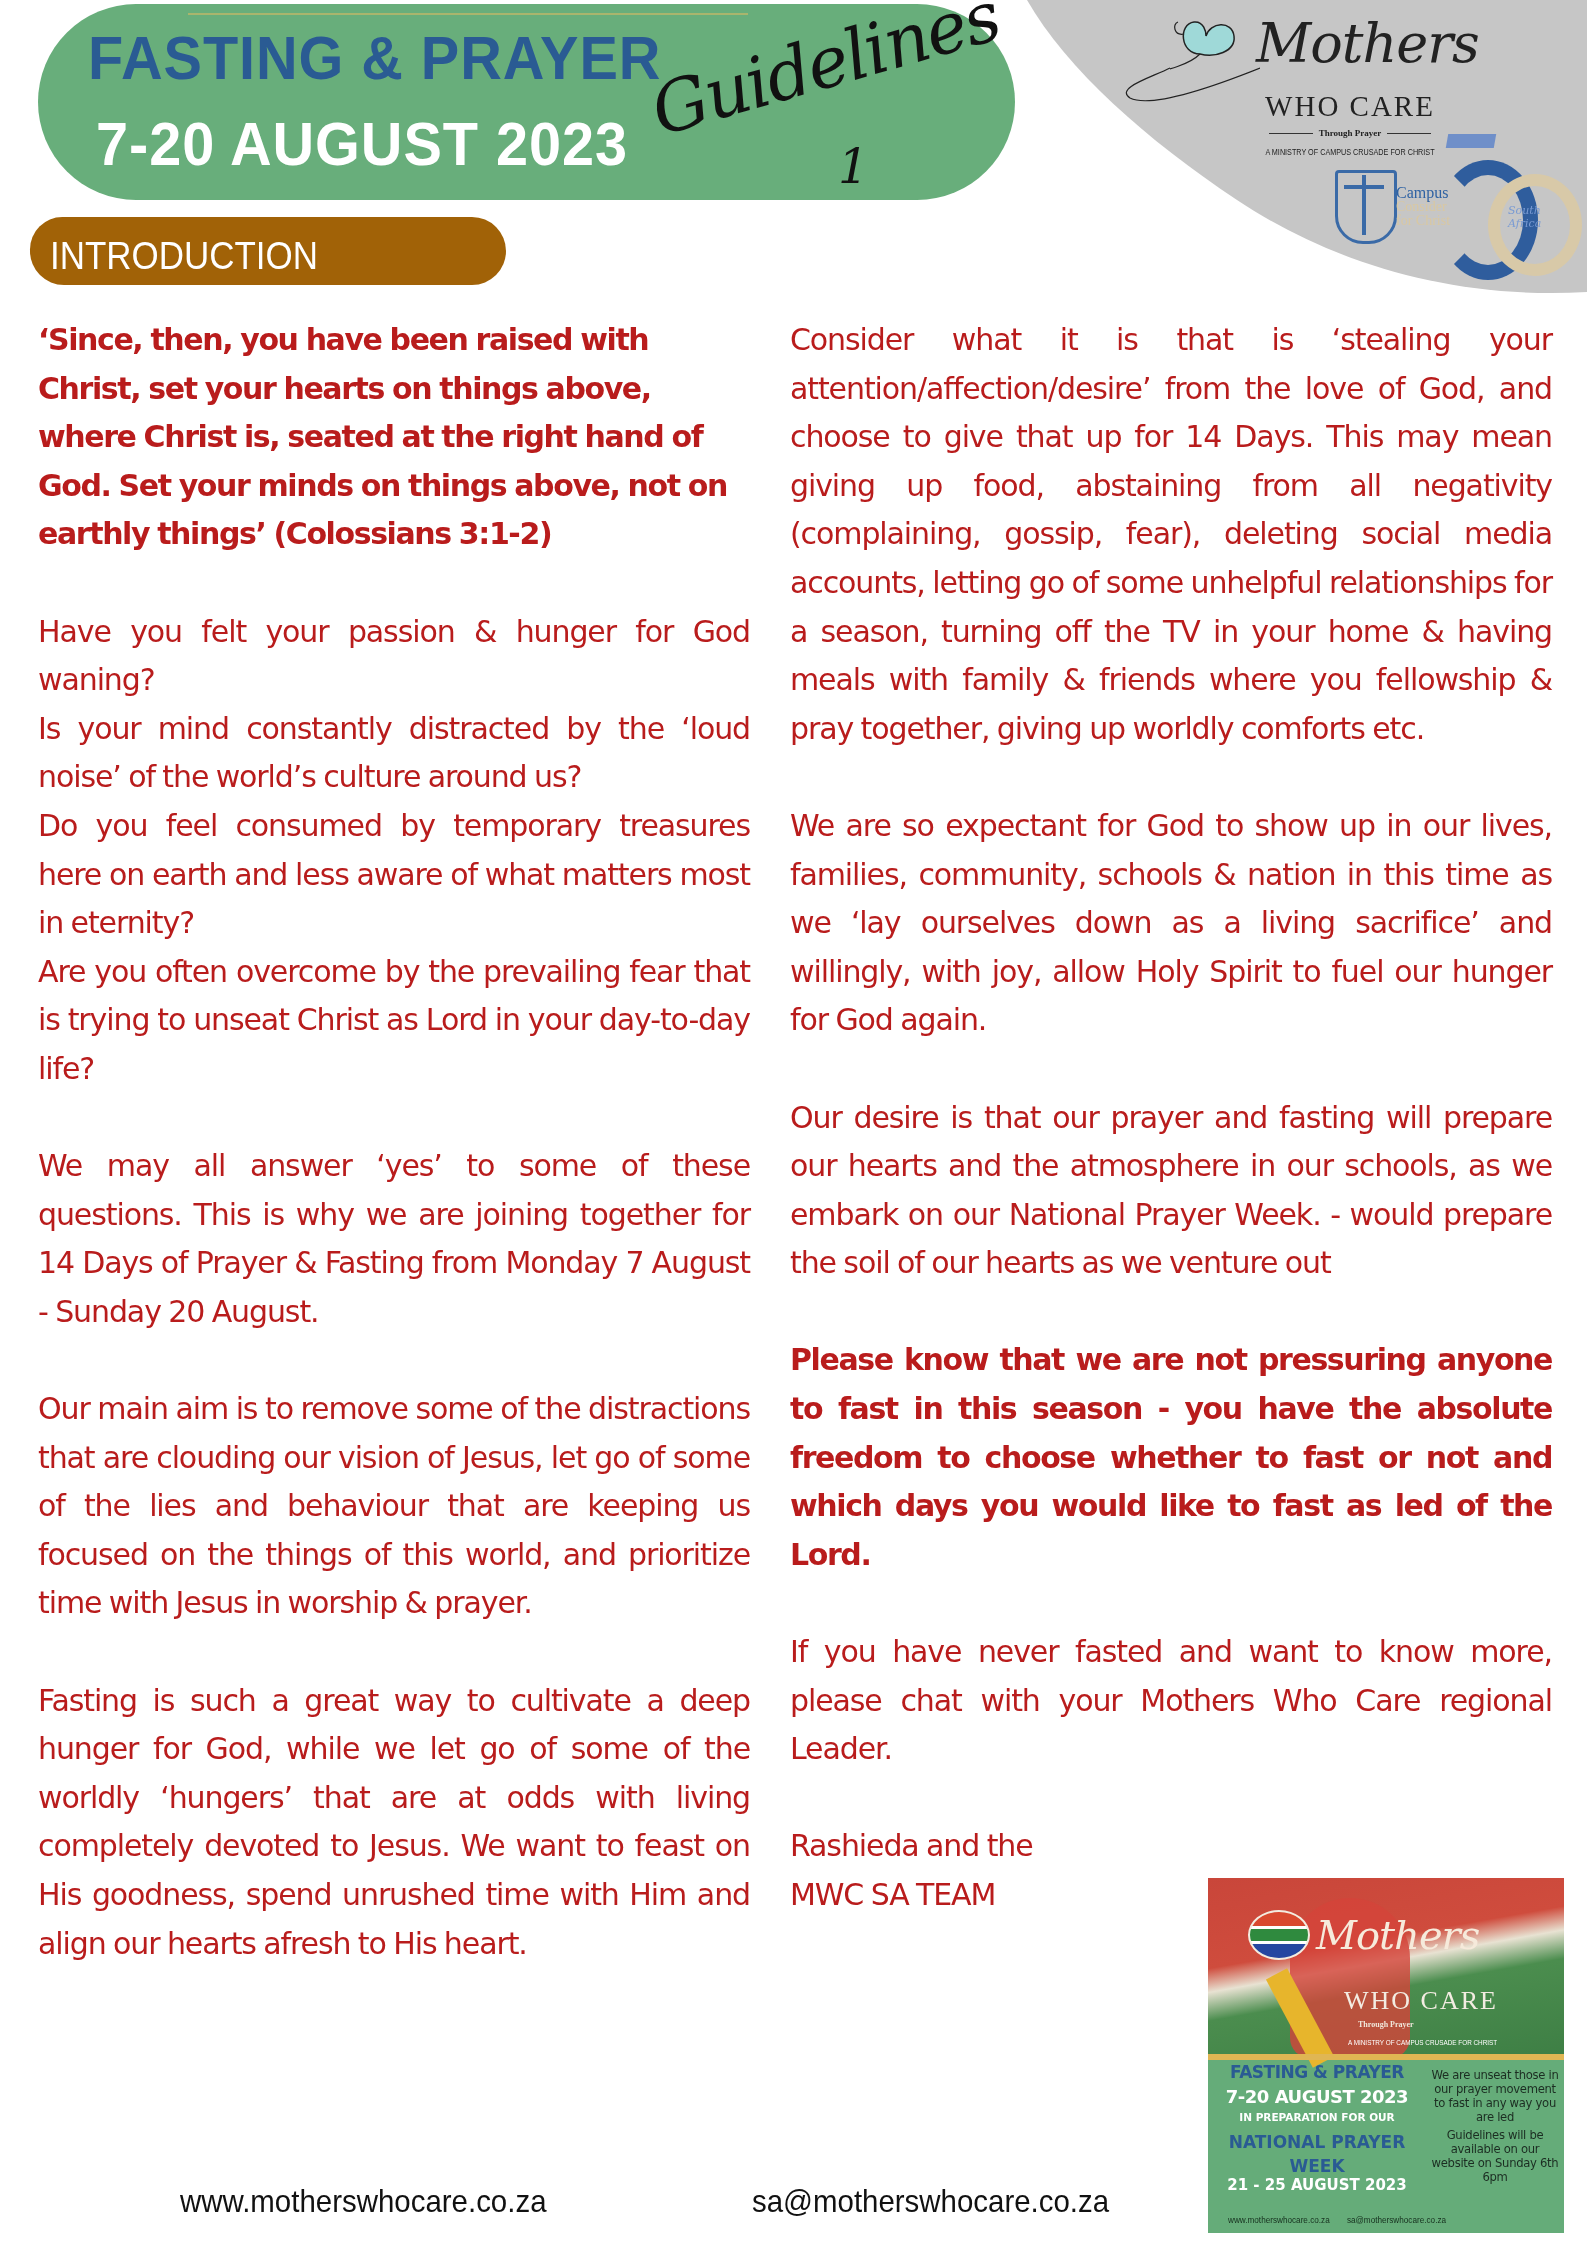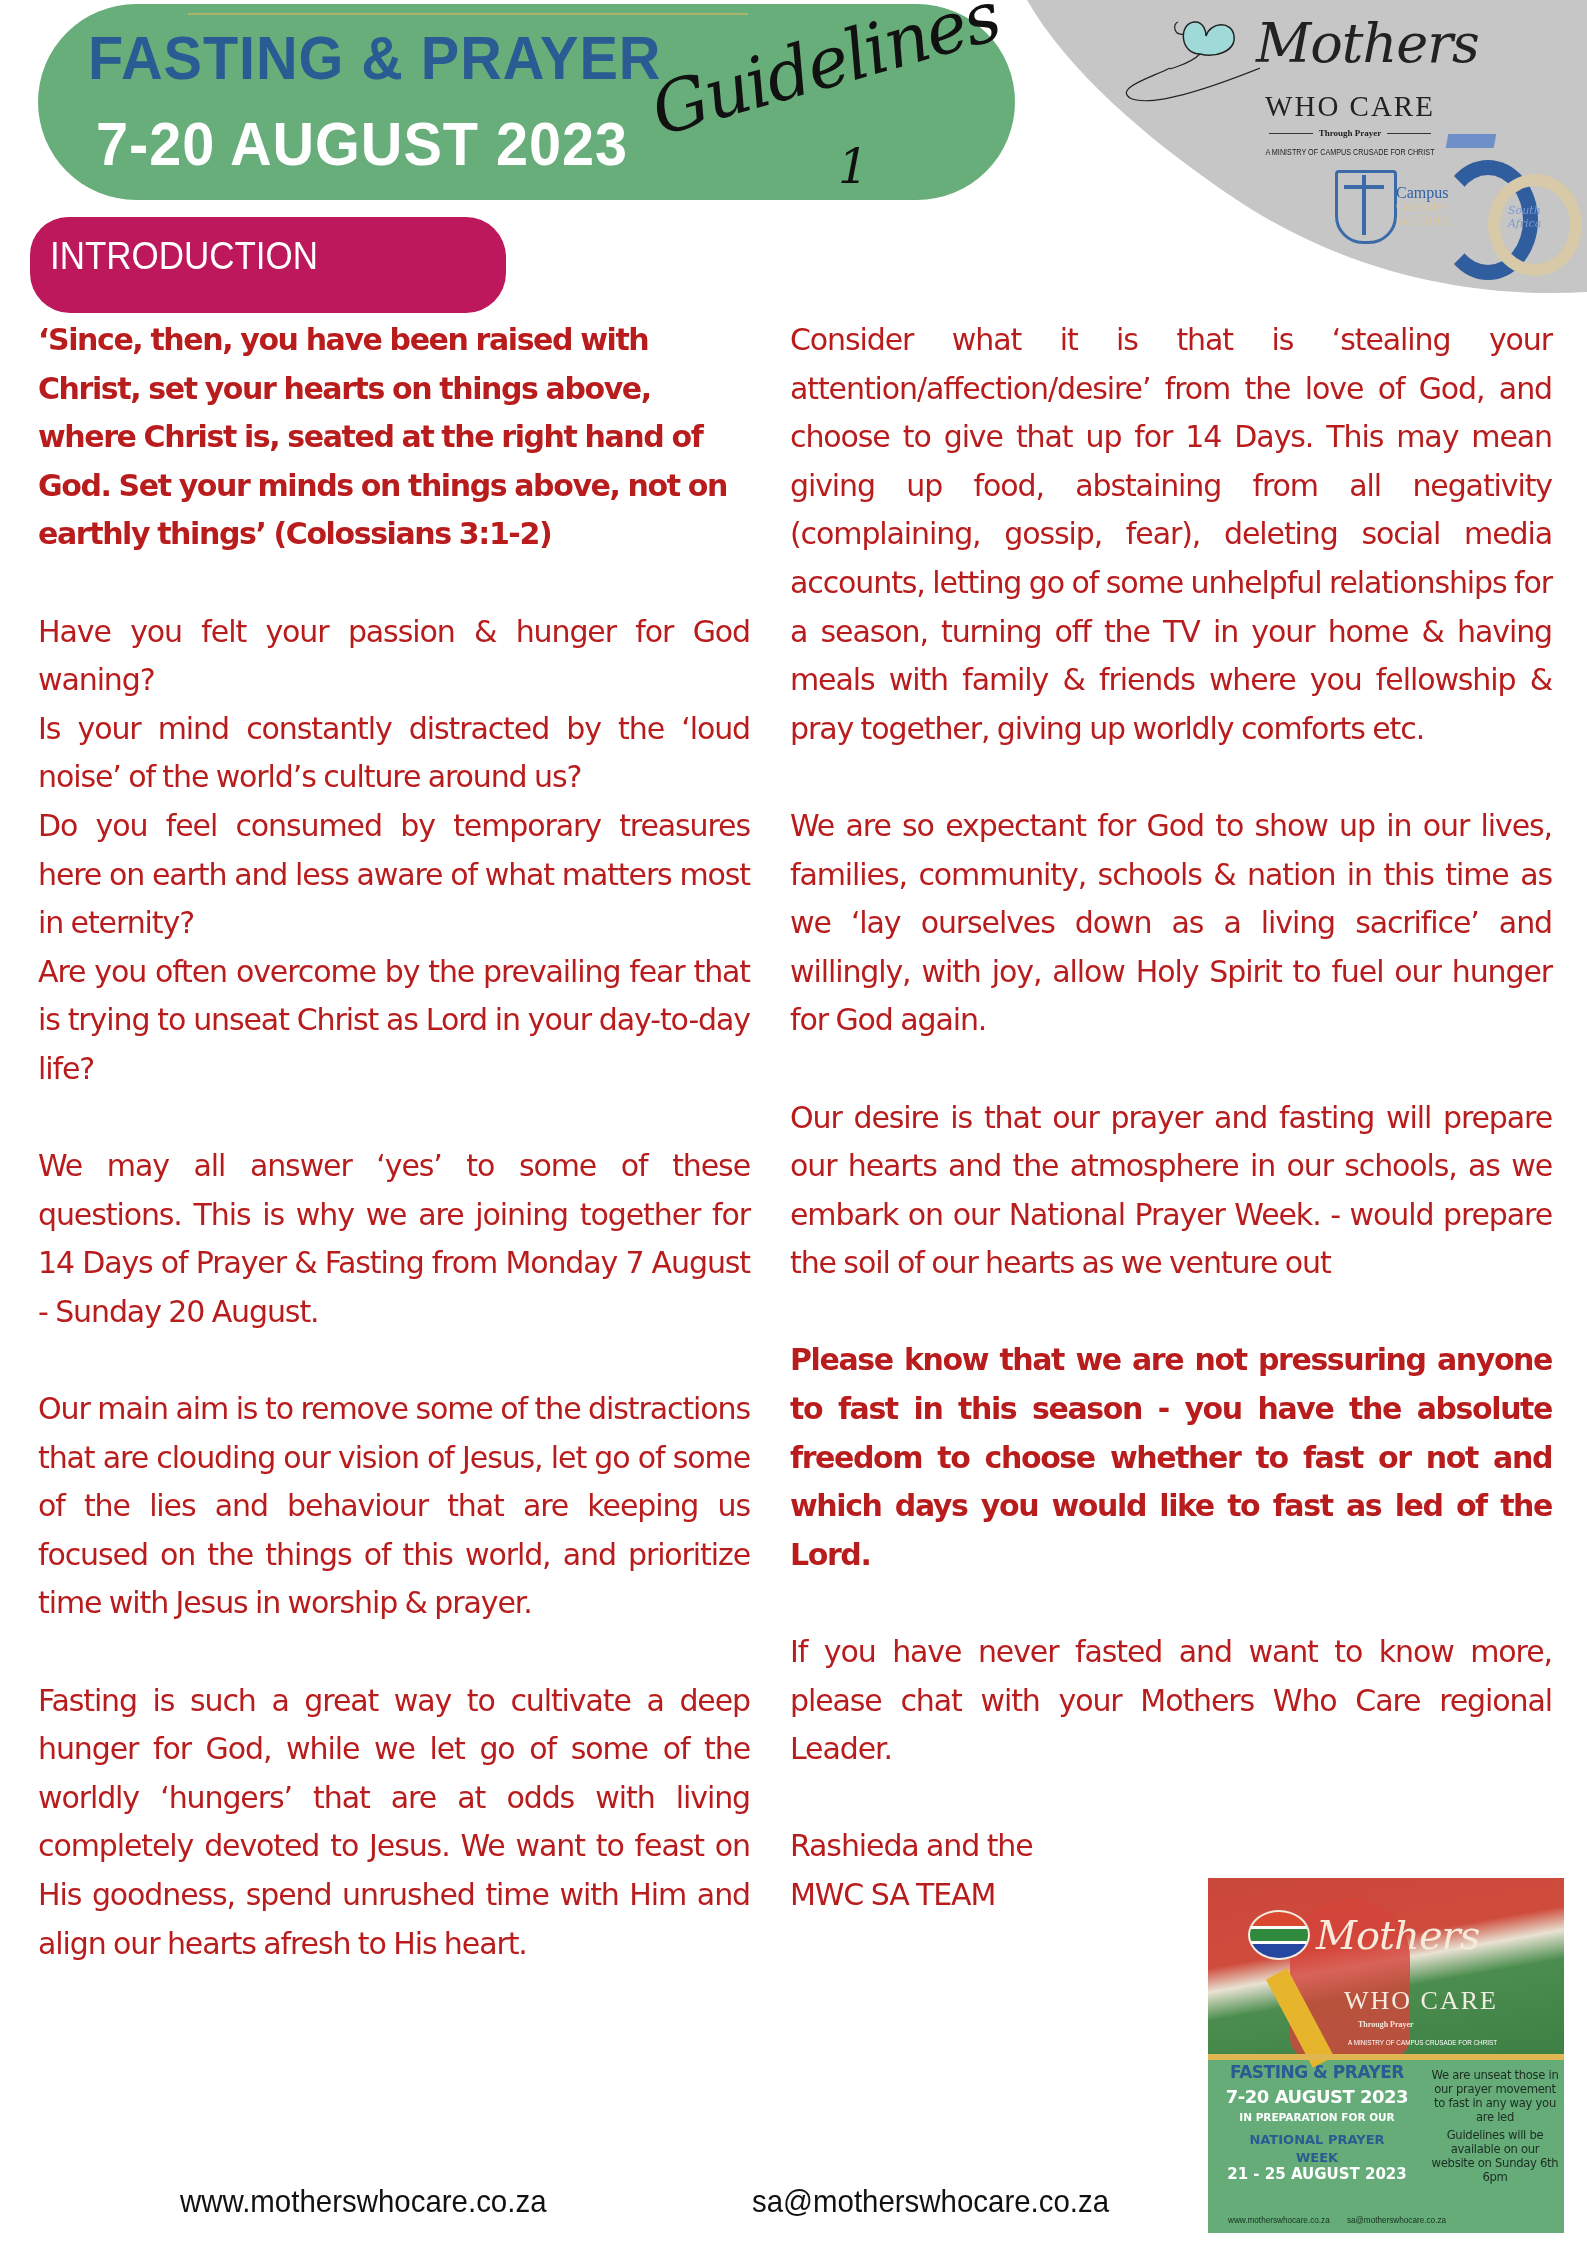--- a/index.html
+++ b/index.html
@@ -25,21 +25,21 @@
   .ccc .shield { position:absolute; left:5px; top:38px; width:56px; height:68px; border:3px solid #3a6aa7; border-radius:4px 4px 28px 28px; }
   .ccc .shield:before { content:""; position:absolute; left:24px; top:2px; width:4px; height:60px; background:#3a6aa7; }
   .ccc .shield:after { content:""; position:absolute; left:6px; top:12px; width:40px; height:4px; background:#3a6aa7; }
   .ccc .campus { position:absolute; left:66px; top:52px; font-family:"Liberation Serif", serif; font-weight:normal; font-size:16px; color:#2f62a3; }
   .ccc .crusade { position:absolute; left:66px; top:68px; font-family:"Liberation Serif", serif; font-size:14px; color:#d9c8a2; line-height:14px; }
   .ccc .five-top { position:absolute; left:117px; top:2px; width:48px; height:14px; background:#6f8fc9; transform:skewX(-10deg); }
   .ccc .five-bowl { position:absolute; left:108px; top:28px; width:70px; height:90px; border:15px solid #2f5d9d; border-left-color:transparent; border-radius:50%; }
   .ccc .ring { position:absolute; left:158px; top:42px; width:70px; height:78px; border:12px solid #d8c9a8; border-radius:50%; }
   .ccc .sa { position:absolute; left:178px; top:72px; font-family:"DejaVu Serif", serif; font-style:italic; font-size:11px; color:#7a9bd3; line-height:13px; }
 
-  .intro-pill { position:absolute; left:30px; top:217px; width:476px; height:96px; background:#be185d; border-radius:0 40px 40px 40px; border-top-left-radius:38px; }
+  .intro-pill { position:absolute; left:30px; top:217px; width:476px; height:68px; background:#a16207; border-radius:0 40px 40px 40px; border-top-left-radius:38px; }
   .intro-label { position:absolute; left:20px; top:18px; font-family:"Liberation Sans", sans-serif; font-size:38px; color:#fff; letter-spacing:0; transform:scaleX(.92); transform-origin:left; }
 
   .col { position:absolute; font-family:"DejaVu Sans", sans-serif; font-size:30px; line-height:48.6px; text-align:justify; color:#b91c1c; letter-spacing:-1.1px; word-spacing:-1px; }
   .col-left { left:38px; top:316px; width:712px; }
   .col-right { left:790px; top:316px; width:762px; }
   .col p { margin:0 0 48.6px 0; }
   .col p.tight { margin:0; }
   .bold { font-weight:bold; letter-spacing:-1.4px; }
   .quote { font-weight:bold; text-align:left; letter-spacing:-1.4px; }
   .signoff { text-align:left; }
@@ -51,21 +51,21 @@
   .poster .gold { position:absolute; left:0; top:176px; width:356px; height:6px; background:#e0b653; }
   .poster .flag { position:absolute; left:40px; top:32px; width:58px; height:46px; border-radius:50% 50% 50% 50%; background:linear-gradient(180deg, #d9482f 0%, #d9482f 30%, #fff 30%, #fff 36%, #2f8a3e 36%, #2f8a3e 64%, #fff 64%, #fff 70%, #2547a1 70%); border:2px solid #f3ece0; }
   .p-script { position:absolute; left:108px; top:34px; font-family:"DejaVu Serif", serif; font-style:italic; font-size:40px; color:#f6eadb; letter-spacing:-1px; }
   .p-who { position:absolute; left:136px; top:108px; font-family:"Liberation Serif", serif; font-size:26px; color:#f3ece2; letter-spacing:2px; }
   .p-through { position:absolute; left:150px; top:142px; font-family:"Liberation Serif", serif; font-weight:bold; font-size:8px; color:#f0e7db; }
   .p-ministry { position:absolute; left:140px; top:160px; font-family:"Liberation Sans", sans-serif; font-size:7.5px; color:#fff; transform:scaleX(.85); transform-origin:left; white-space:nowrap; }
   .p-left { position:absolute; left:4px; top:186px; width:210px; text-align:center; font-family:"DejaVu Sans", sans-serif; font-weight:bold; line-height:1.05; }
   .p-fp { font-size:17px; color:#2a5b93; letter-spacing:-.5px; }
   .p-date { font-size:18px; color:#fff; margin-top:6px; letter-spacing:-.5px; }
   .p-prep { font-size:10.5px; color:#fff; margin-top:5px; }
-  .p-npw { font-size:13px; color:#2a5b93; margin-top:8px; line-height:1.4; }
+  .p-npw { font-size:17px; color:#2a5b93; margin-top:8px; line-height:1.4; }
   .p-date2 { font-size:15px; color:#fff; }
   .p-right { position:absolute; left:222px; top:190px; width:130px; text-align:center; font-family:"DejaVu Sans", sans-serif; font-size:11.6px; color:#1c2d22; line-height:14px; letter-spacing:-.3px; }
   .p-right .gap { height:4px; }
   .p-contacts { position:absolute; left:20px; top:336px; width:330px; font-family:"Liberation Sans", sans-serif; font-size:9.5px; color:#17311f; transform:scaleX(.86); transform-origin:left; white-space:nowrap; }
   .p-contacts span + span { margin-left:20px; }
 
   .footer { position:absolute; top:2183px; font-family:"Liberation Sans", sans-serif; font-size:32px; color:#111; transform:scaleX(.92); transform-origin:left; white-space:nowrap; }
   .footer-web { left:180px; }
   .footer-mail { left:752px; }
 </style>

